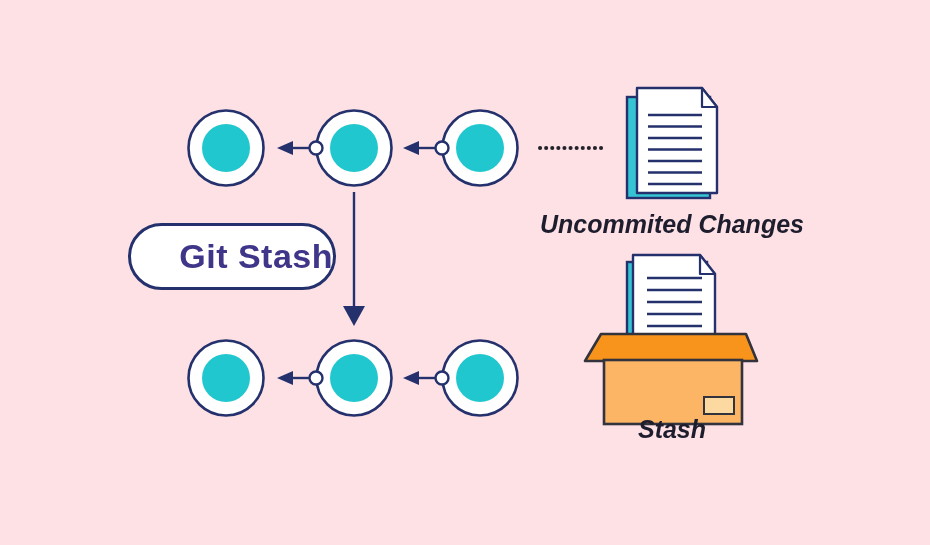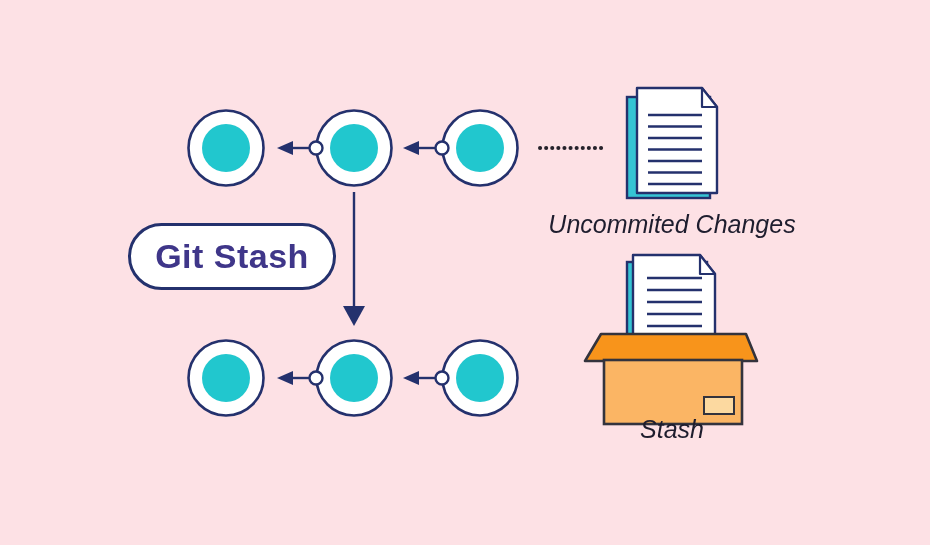--- a/index.html
+++ b/index.html
@@ -37,32 +37,32 @@
 
   
   .pill {
     position: absolute;
     left: 128px; top: 223px;
     width: 208px; height: 67px;
     box-sizing: border-box;
     background: #ffffff;
     border: 3px solid var(--navy);
     border-radius: 36px;
-    display: flex; align-items: center; justify-content: center;
+    display: flex; align-items: center; justify-content: flex-end;
   }
   .pill span {
     font-size: 34px;
     font-weight: bold;
     color: var(--indigo);
     letter-spacing: 0.5px;
   }
   .caption {
     position: absolute;
     font-style: italic;
-    font-weight: normal;
+    font-weight: bold;
     font-size: 25px;
     color: var(--dark);
     text-align: center;
   }
   .caption.uncommitted { left: 520px; top: 210px; width: 304px; }
   .caption.stash       { left: 570px; top: 415px; width: 204px; }
 </style>
 </head>
 <body>
 

